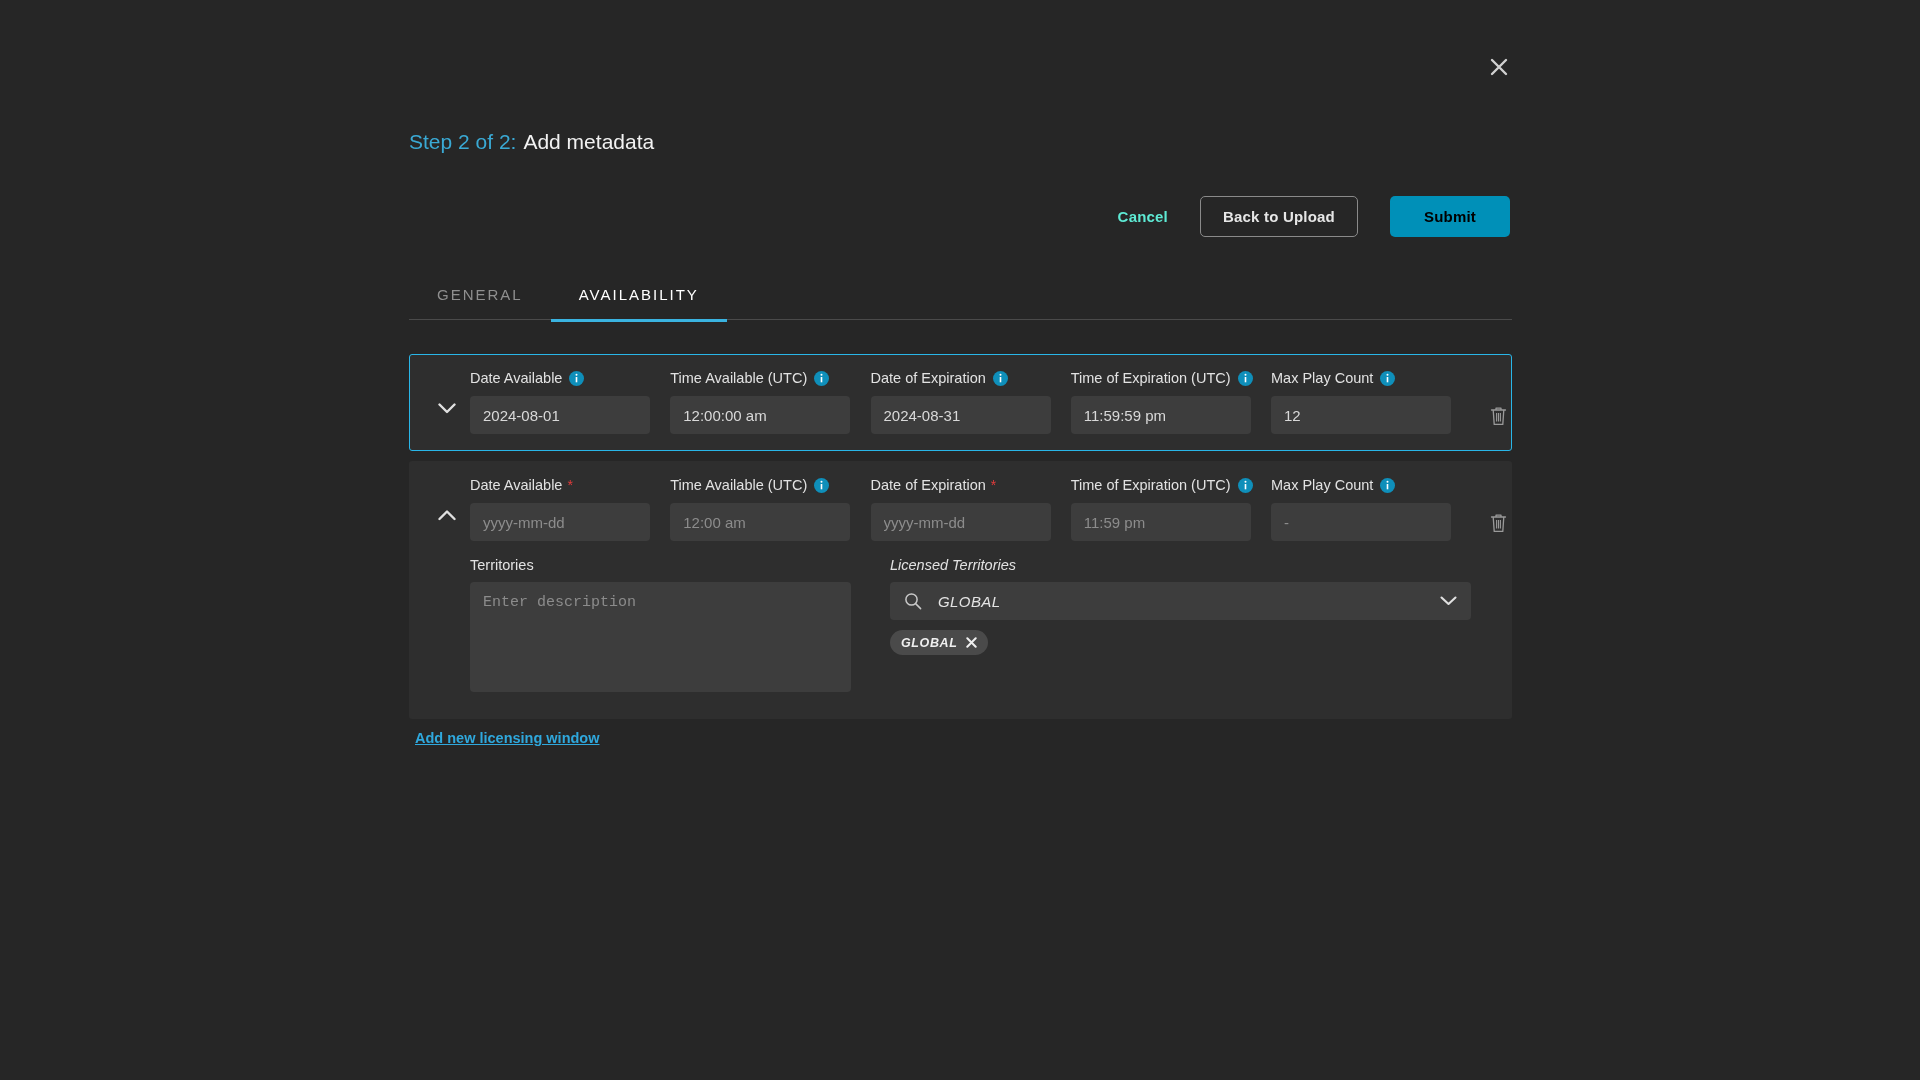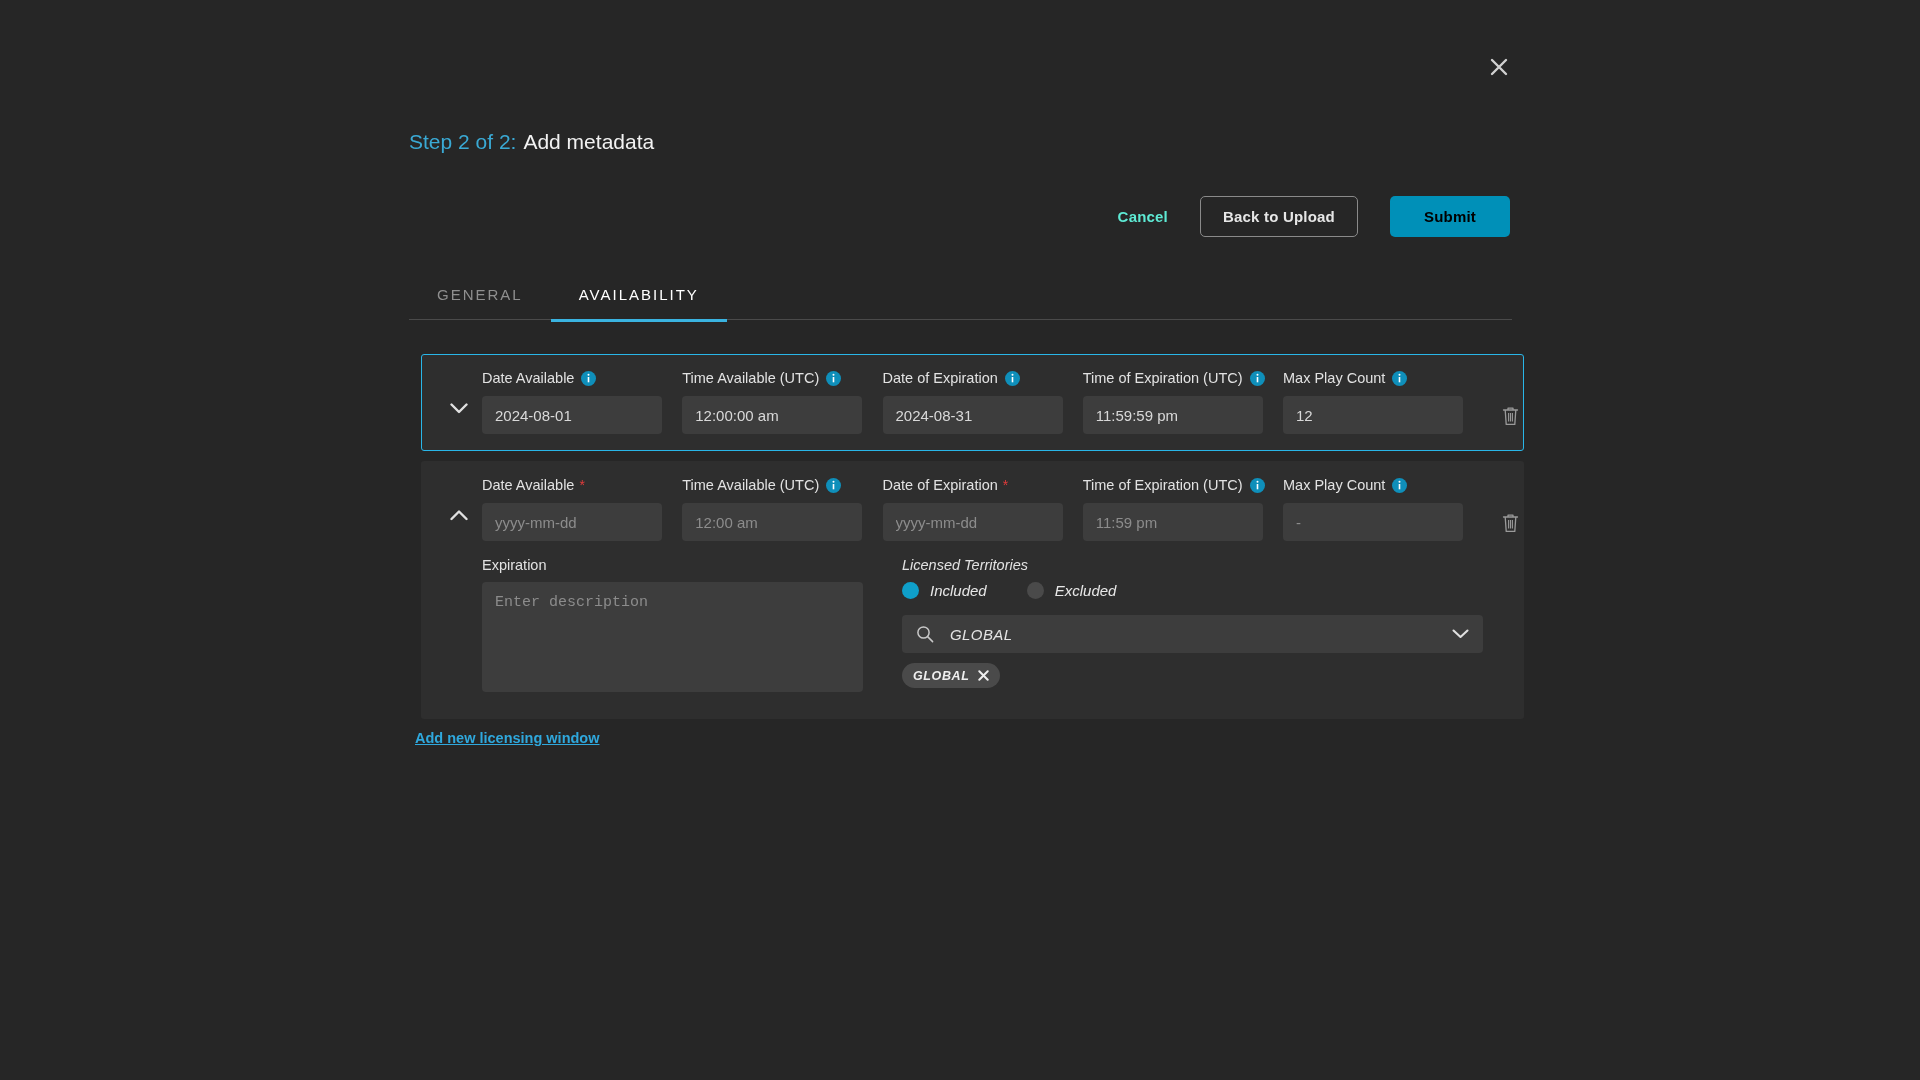--- a/index.html
+++ b/index.html
@@ -137,21 +137,21 @@
     position: absolute;
     left: 0; right: 0;
     bottom: -2px;
     height: 3px;
     background: #3ab3e0;
   }
 
   
   .panels {
     position: absolute;
-    left: 421px;
+    left: 409px;
     top: 354px;
     width: 1103px;
   }
 
   .panel {
     background: #2e2e2e;
     border-radius: 3px;
     position: relative;
     border: 1px solid transparent;
   }
@@ -515,37 +515,27 @@
         <div class="trash-btn">
           <svg width="17" height="20" viewBox="0 0 17 20">
             <path d="M1.5 4 H15.5 M6 4 V2.2 H11 V4 M3.2 4 L4.2 18.4 H12.8 L13.8 4" stroke="#9a9a9a" stroke-width="1.3" fill="none" stroke-linecap="round" stroke-linejoin="round"></path>
             <path d="M6.6 7 V15.5 M8.5 7 V15.5 M10.4 7 V15.5" stroke="#9a9a9a" stroke-width="1.1"></path>
           </svg>
         </div>
       </div>
 
       <div class="expanded">
         <div class="col-desc">
-          <div class="sub-label">Expiration</div>
+          <div class="sub-label">Territories</div>
           <textarea class="desc-area" placeholder="Enter description" style=""></textarea>
         </div>
 
         <div class="col-terr">
           <div class="sub-label">Licensed Territories</div>
 
-          <div class="radio-row">
-            <div class="radio-opt">
-              <span class="radio-dot on"></span>
-              <span class="radio-text">Included</span>
-            </div>
-            <div class="radio-opt">
-              <span class="radio-dot"></span>
-              <span class="radio-text">Excluded</span>
-            </div>
-          </div>
 
           <div class="territory-select">
             <svg width="18" height="18" viewBox="0 0 18 18">
               <circle cx="7.5" cy="7.5" r="5.6" stroke="#c8c8c8" stroke-width="1.5" fill="none"></circle>
               <path d="M11.6 11.6 L16.6 16.6" stroke="#c8c8c8" stroke-width="1.5" stroke-linecap="round"></path>
             </svg>
             <span class="sel-value">GLOBAL</span>
             <svg width="17" height="10" viewBox="0 0 17 10">
               <path d="M1.5 1.5 L8.5 8 L15.5 1.5" stroke="#e0e0e0" stroke-width="2.1" fill="none" stroke-linecap="round" stroke-linejoin="round"></path>
             </svg>

